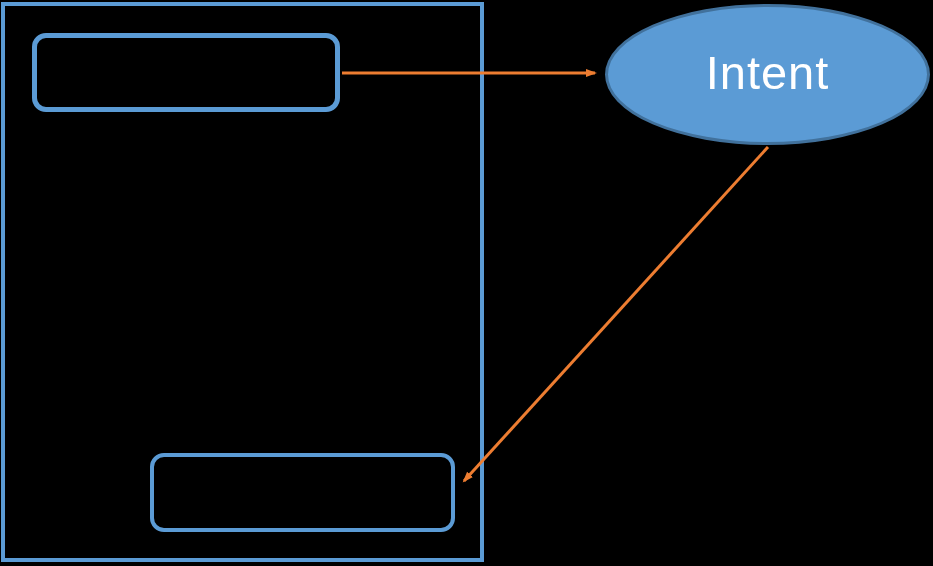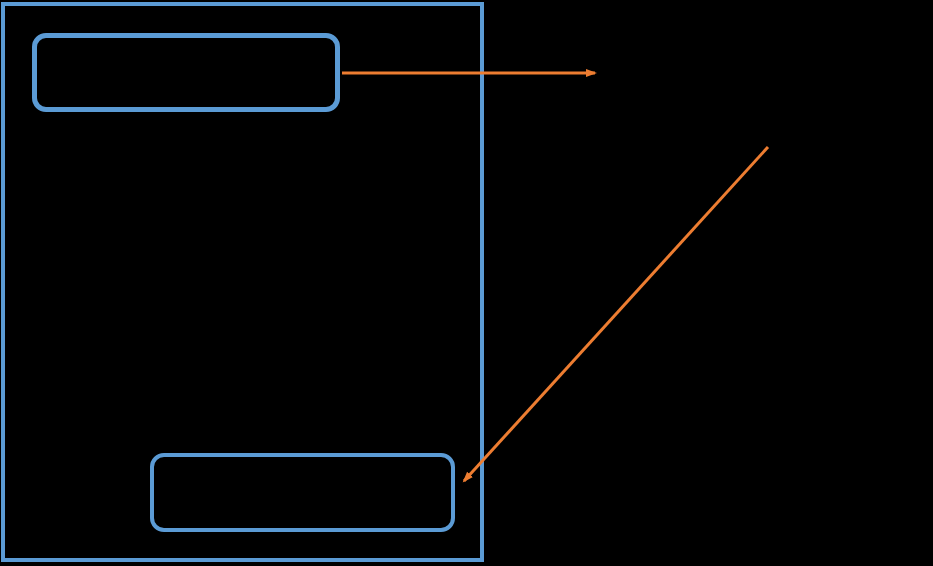--- a/index.html
+++ b/index.html
@@ -76,20 +76,23 @@
 <body>
 
 <div id="canvas">
 
   <div class="shape" id="frame-rect"></div>
 
   <div class="shape" id="top-box"></div>
 
   <div class="shape" id="bottom-box"></div>
 
+  <div class="shape" id="intent-ellipse">
+    <span id="intent-label">Intent</span>
+  </div>
 
   <svg id="connector-layer" viewBox="0 0 933 566" xmlns="http://www.w3.org/2000/svg">
     <defs>
       <marker id="arrowhead" markerWidth="12" markerHeight="10" refX="9" refY="4" orient="auto" markerUnits="userSpaceOnUse">
         <path d="M0,0 L11,4 L0,8 z" fill="#ed7d31"></path>
       </marker>
     </defs>
     <line x1="342" y1="73" x2="595" y2="73" stroke="#ed7d31" stroke-width="3" marker-end="url(#arrowhead)"></line>
     <line x1="768" y1="147" x2="464" y2="481" stroke="#ed7d31" stroke-width="3" marker-end="url(#arrowhead)"></line>
   </svg>

